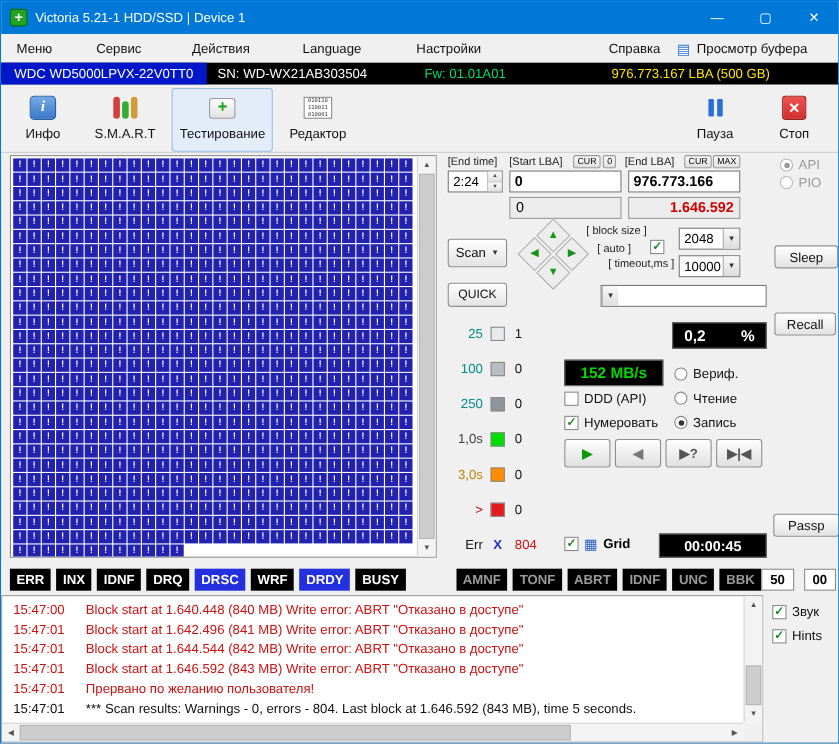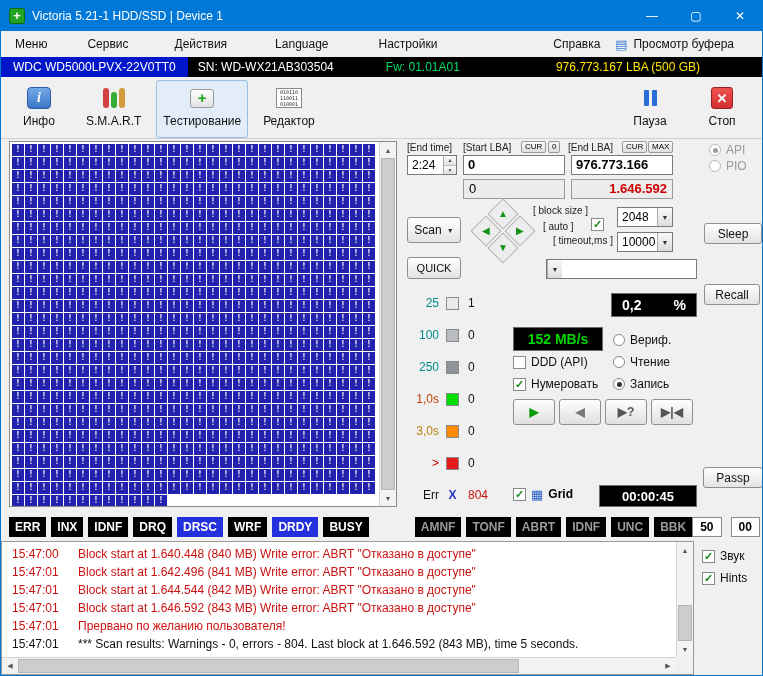--- a/index.html
+++ b/index.html
@@ -1080,21 +1080,21 @@
             <span class="lg-label" style="color: rgb(0, 139, 139);">100</span>
             <span class="lg-swatch" style="background: rgb(185, 189, 193);"></span>
             <span class="lg-count" style="color: rgb(17, 17, 17);">0</span>
           </div>
           <div class="legend-row">
             <span class="lg-label" style="color: rgb(0, 139, 139);">250</span>
             <span class="lg-swatch" style="background: rgb(143, 148, 154);"></span>
             <span class="lg-count" style="color: rgb(17, 17, 17);">0</span>
           </div>
           <div class="legend-row">
-            <span class="lg-label" style="color: #c2410c;">1,0s</span>
+            <span class="lg-label" style="color: #404040;">1,0s</span>
             <span class="lg-swatch" style="background: rgb(0, 221, 0);"></span>
             <span class="lg-count" style="color: rgb(17, 17, 17);">0</span>
           </div>
           <div class="legend-row">
             <span class="lg-label" style="color: rgb(184, 134, 11);">3,0s</span>
             <span class="lg-swatch" style="background: rgb(255, 140, 0);"></span>
             <span class="lg-count" style="color: rgb(17, 17, 17);">0</span>
           </div>
           <div class="legend-row">
             <span class="lg-label" style="color: rgb(204, 0, 0);">&gt;</span>

